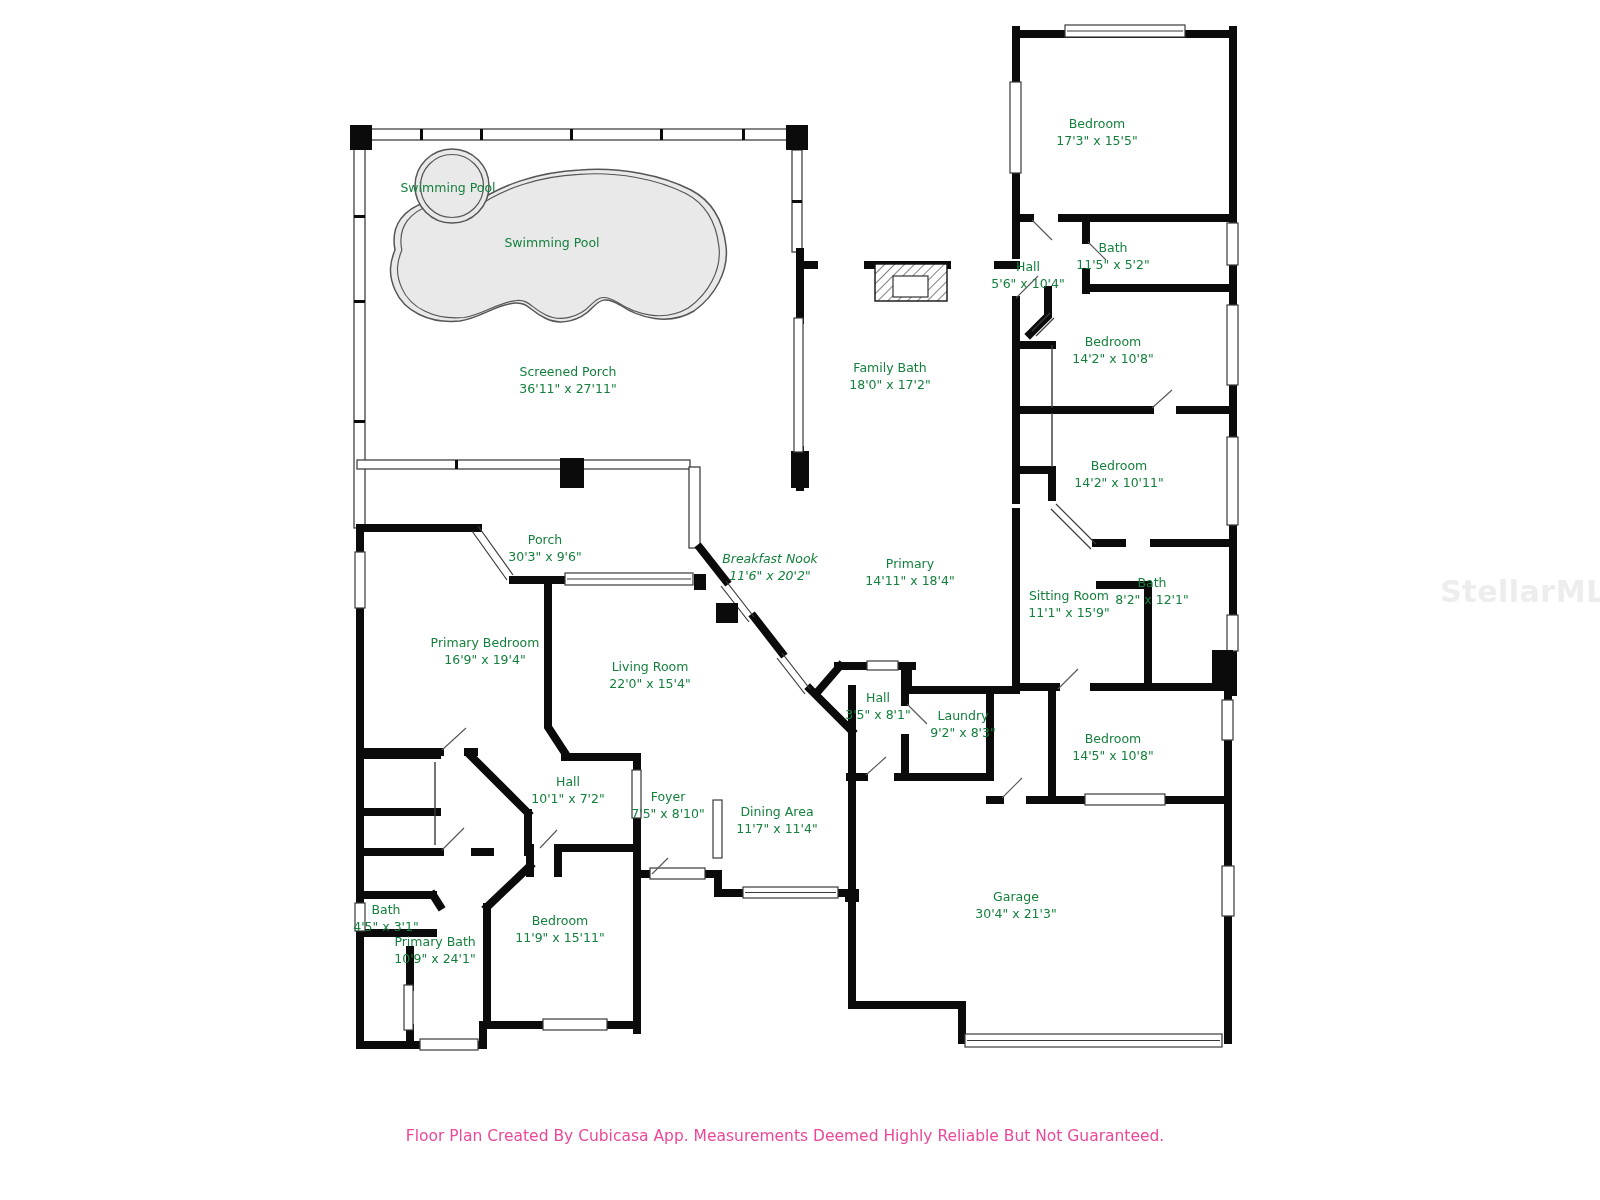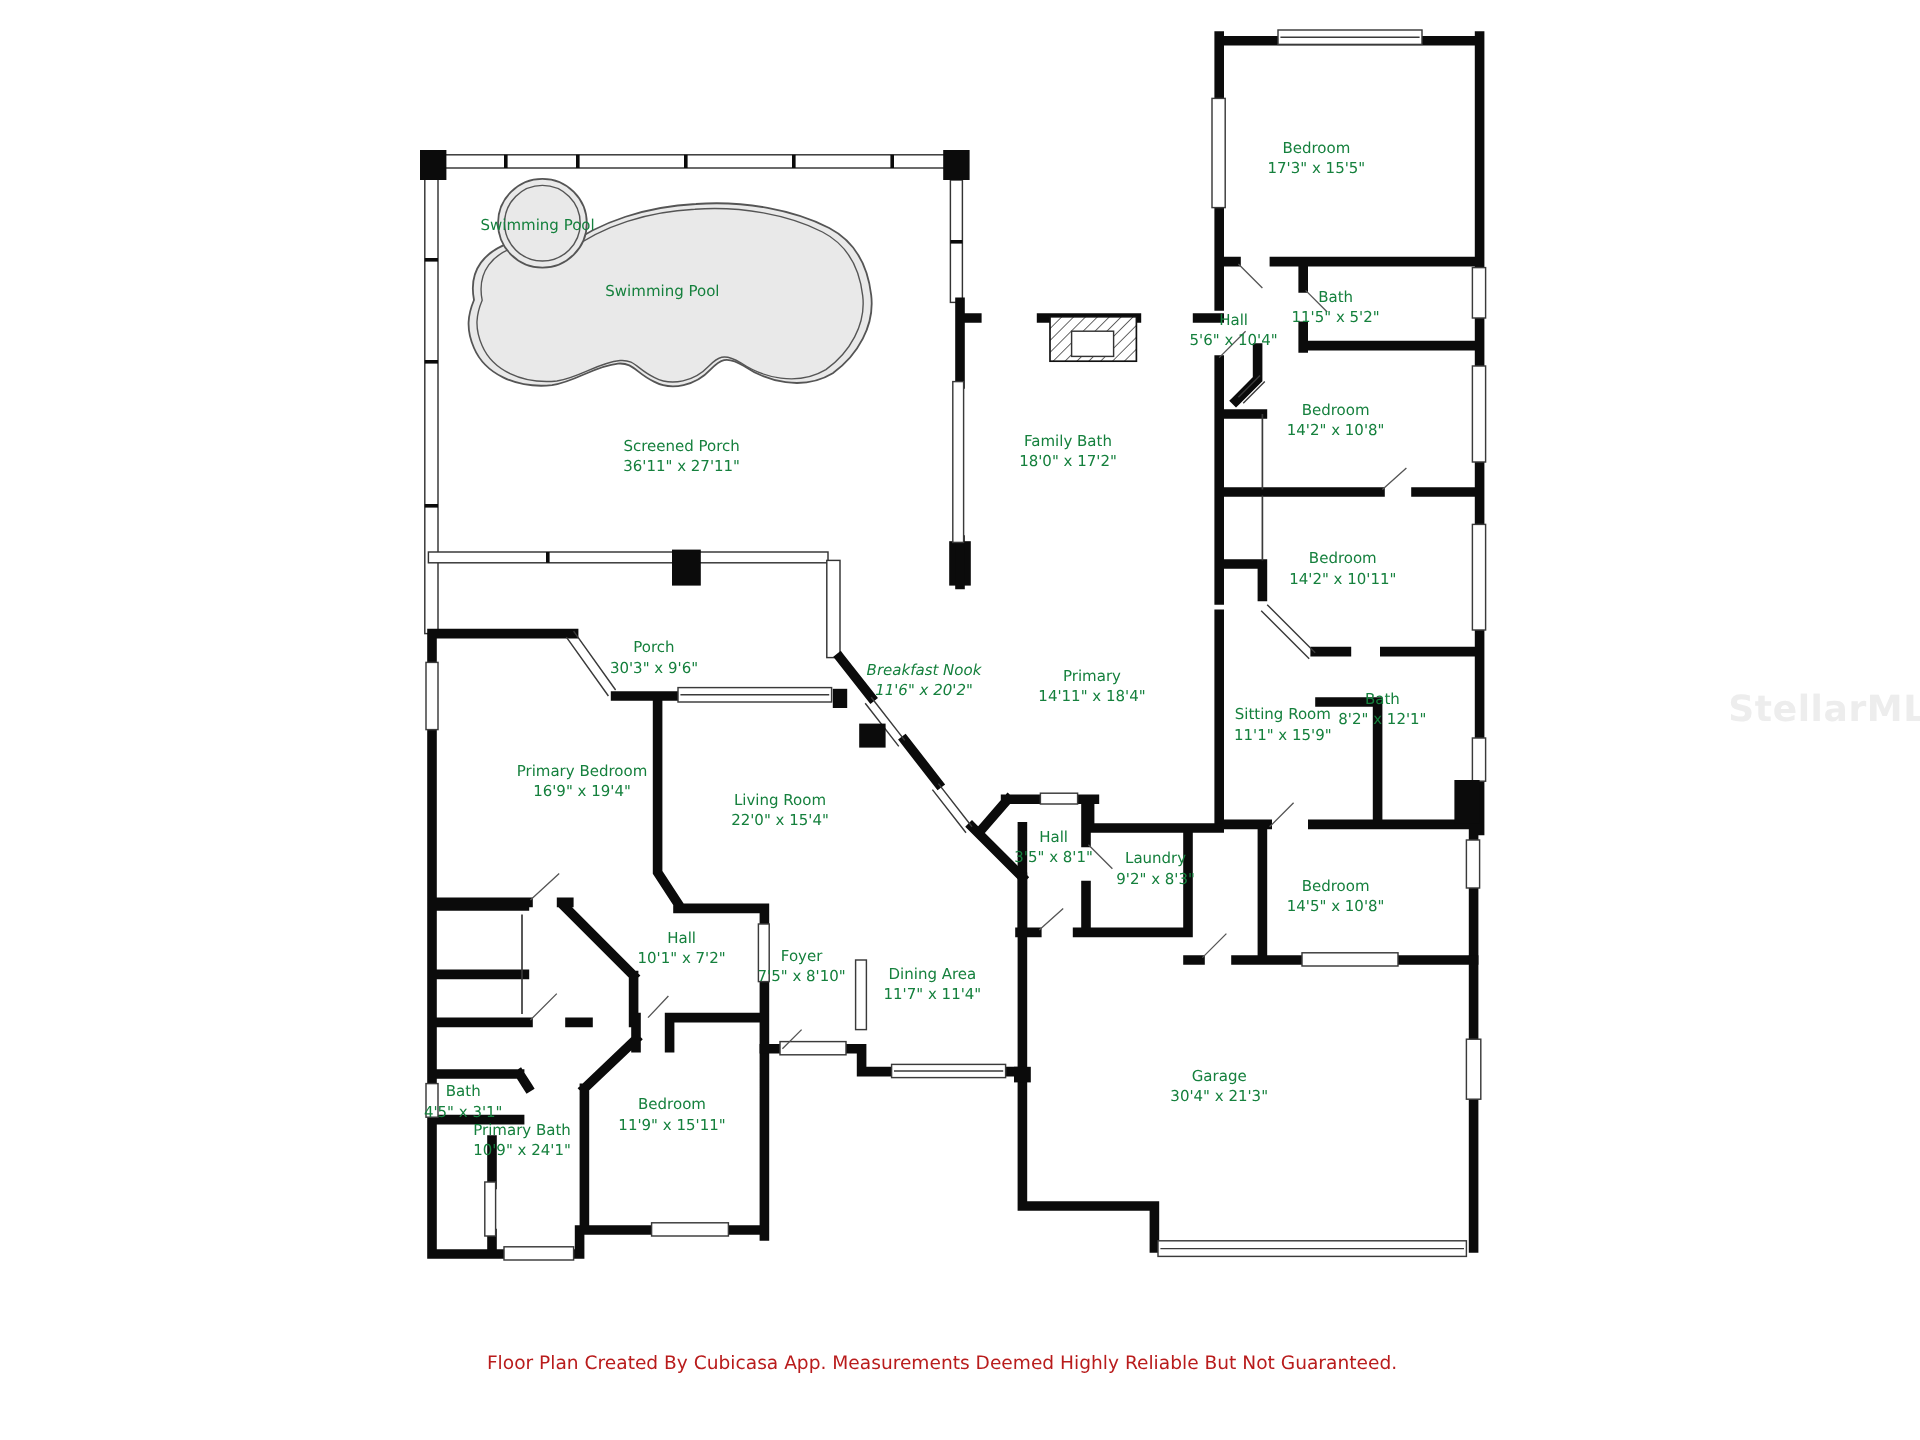--- a/index.html
+++ b/index.html
@@ -11,21 +11,21 @@
   #plan-svg{position:absolute;left:0;top:0;}
   .room-label{
     position:absolute;transform:translate(-50%,-50%);
     text-align:center;color:#15803d;font-size:12.5px;line-height:1.32;
     white-space:nowrap;pointer-events:none;
   }
   .room-label .rn{font-size:12.5px;}
   .room-label .rd{font-size:12.5px;}
   #footer-note{
     position:absolute;left:785px;top:1136px;transform:translate(-50%,-50%);
-    font-size:15.5px;color:#b91c1c;white-space:nowrap;
+    font-size:15.5px;color:#ec4899;white-space:nowrap;
   }
   #watermark{
     position:absolute;left:1534px;top:591px;transform:translate(-50%,-50%);
     font-size:30px;font-weight:700;color:#ededed;letter-spacing:.5px;
     white-space:nowrap;user-select:none;
   }
 </style>
 </head>
 <body>
 

